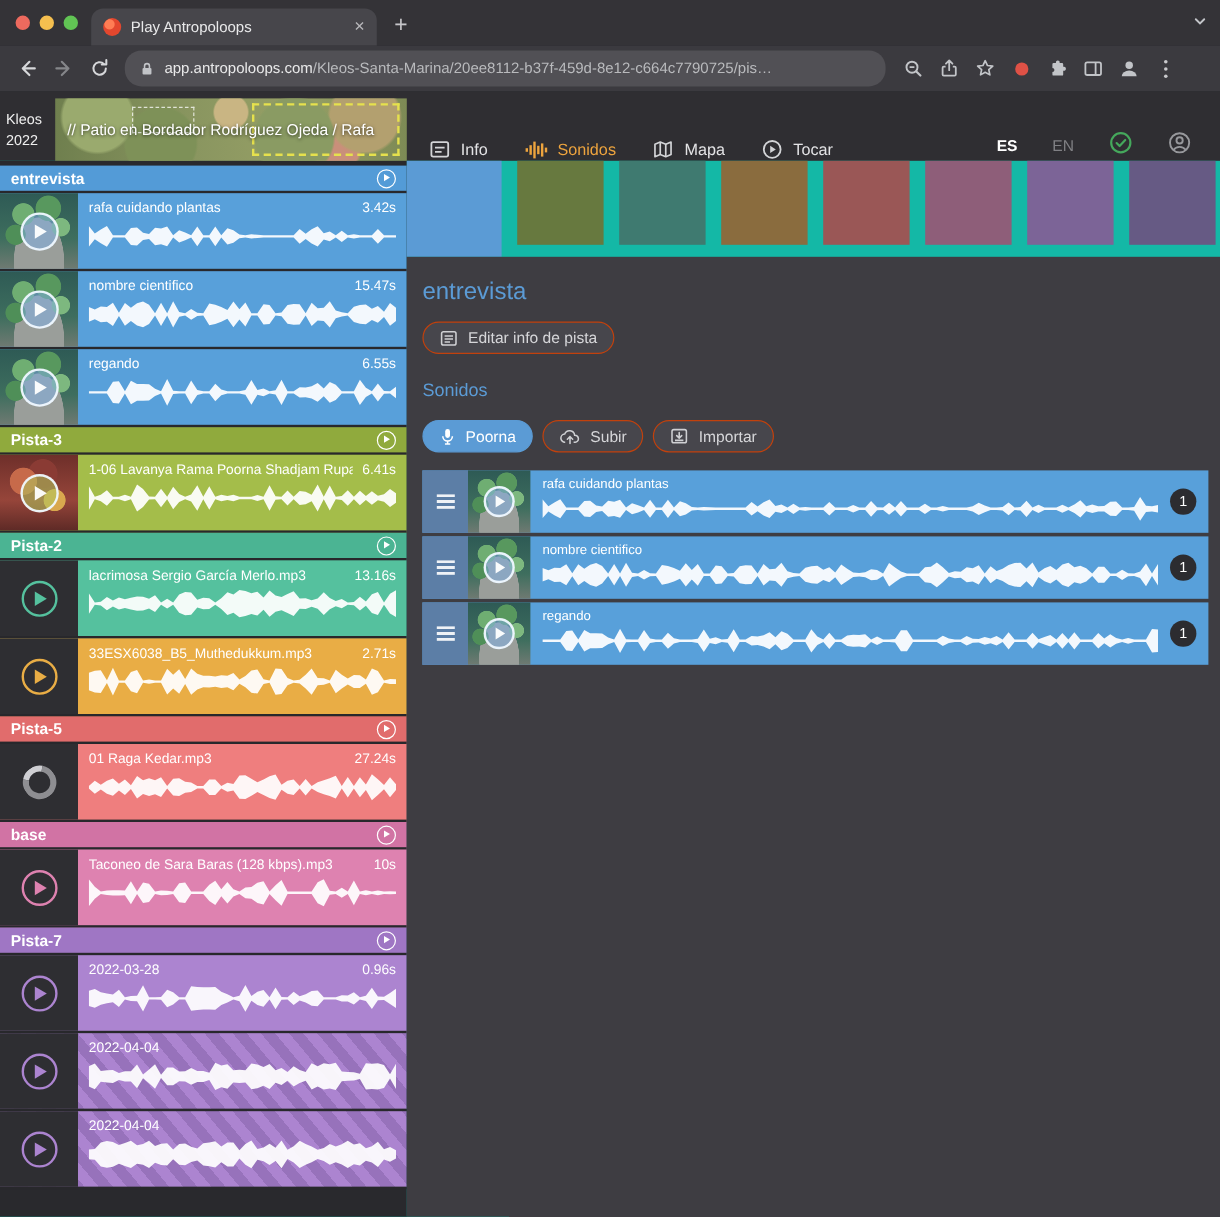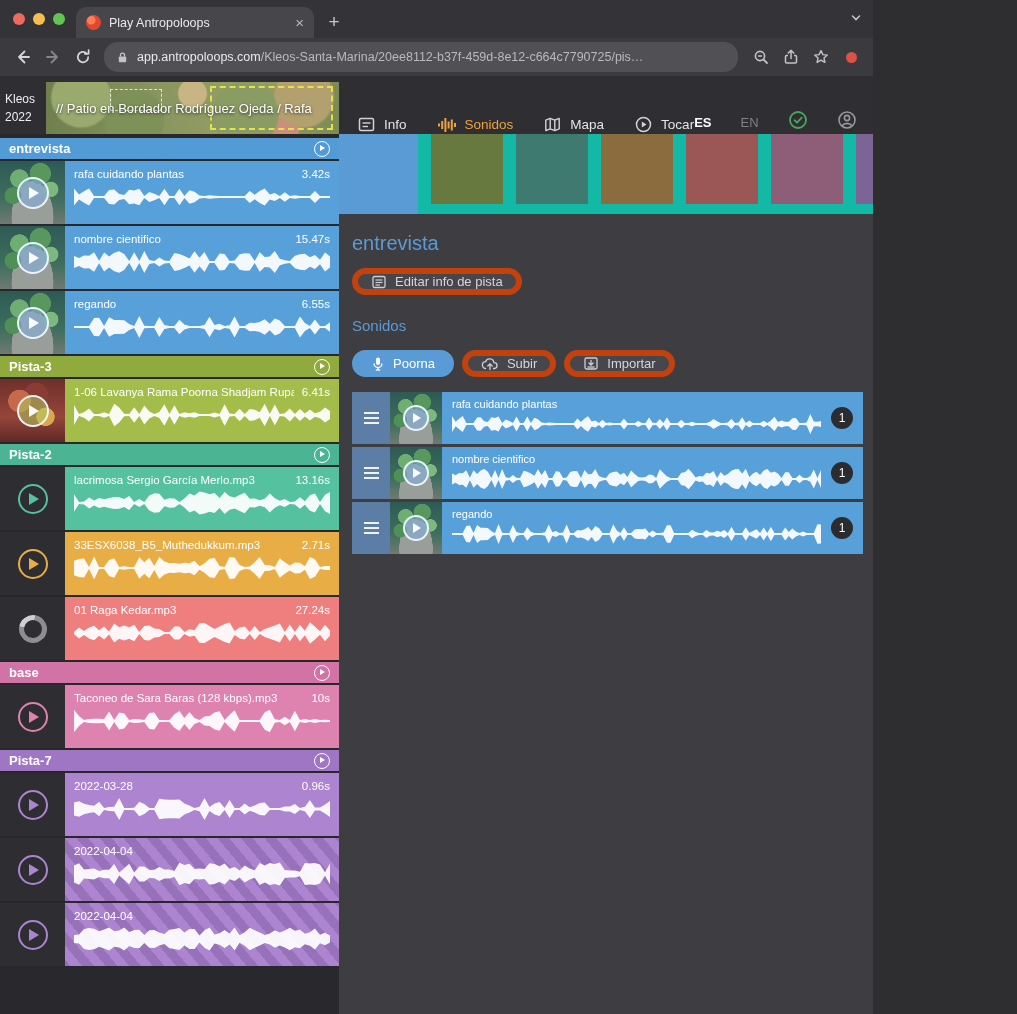--- a/index.html
+++ b/index.html
@@ -1,18 +1,18 @@
 <!DOCTYPE html>
 <html><head>
 <meta charset="utf-8">
 <style>
   *{margin:0;padding:0;box-sizing:border-box}
   html,body{width:1017px;height:1014px;background:#2e2e31}
   body{font-family:"Liberation Sans","DejaVu Sans",sans-serif;overflow:hidden}
-  .stage{width:873px;height:1014px;display:flex;flex-direction:column;overflow:hidden}
+  .stage{width:1017px;height:1014px;display:flex;flex-direction:column;overflow:hidden}
 
   
   .tabstrip{height:38px;background:#343337;display:flex;align-items:flex-end;position:relative;flex:none}
   .traffic{position:absolute;left:13px;top:13px;display:flex;gap:8px}
   .light{width:12px;height:12px;border-radius:50%}
   .light.red{background:#ed6a5e}.light.yellow{background:#f5bf4f}.light.green{background:#61c454}
   .tab{margin-left:76px;width:238px;height:31px;background:#47464b;border-radius:10px 10px 0 0;display:flex;align-items:center;padding:0 10px;gap:8px}
   .favicon{width:15px;height:15px;border-radius:50%;background:radial-gradient(circle at 35% 35%,#ff7d54 0 28%,#e3472e 34%);flex:none}
   .tab-title{font-size:12.5px;color:#e9e9ea;flex:1;white-space:nowrap;overflow:hidden}
   .tab-close{color:#b7b7ba;font-size:15px;line-height:1}
@@ -58,21 +58,21 @@
 
   .tiles{height:80px;display:flex;gap:13px;flex:none;align-items:flex-start}
   .tile{width:72px;height:70px;flex:none}
   .tile.sel{width:79px;height:80px}
   .tile.t1{background:#5b9bd5}.tile.t2{background:#67793f}.tile.t3{background:#3f7a70}
   .tile.t4{background:#8a6c3e}.tile.t5{background:#9a5756}.tile.t6{background:#8e5e79}
   .tile.t7{background:#7c6497}.tile.t8{background:#665a84}
 
   .panel{flex:1;background:#3e3d42;padding:18px 10px 0 13px;min-height:0;overflow:hidden}
   .p-title{font-size:20px;color:#5b9bd5;font-weight:400;margin-bottom:13px}
-  .pill-btn{display:inline-flex;align-items:center;gap:8px;height:27px;padding:0 13px;border-radius:14px;background:#47464c;border:6px solid #c2410c;color:#d6d6d9;font-size:13px;white-space:nowrap}
+  .pill-btn{display:inline-flex;align-items:center;gap:8px;height:27px;padding:0 13px;border-radius:14px;background:#47464c;border:1px solid #c2410c;color:#d6d6d9;font-size:13px;white-space:nowrap}
   .pill-btn.primary{background:#5b9bd5;border-color:#5b9bd5;color:#fff}
   .sec-label{font-size:15px;color:#5b9bd5;margin:22px 0 16px}
   .btn-row{display:flex;gap:8px;margin-bottom:15px}
 
   .prow{display:flex;height:52px;margin-bottom:3px;background:#58a0da}
   .grip-box{width:38px;flex:none;background:#5c7ea6;display:flex;align-items:center;justify-content:center}
   .grip{width:15px;height:12px;background:repeating-linear-gradient(to bottom,rgba(255,255,255,.9) 0 2px,transparent 2px 5px)}
   .pthumb{width:52px;height:52px;flex:none;display:flex;align-items:center;justify-content:center;overflow:hidden}
   .p-main{flex:1;min-width:0;padding:6px 10px 4px;display:flex;flex-direction:column}
   .p-main .s-name{font-size:11px}
@@ -391,20 +391,24 @@
               <span class="s-dur">2.71s</span>
             </div>
             <svg class="waveform" viewBox="0 0 256 26" preserveAspectRatio="none">
                 <path d="M0 13.0 L0.0 5.7 L5.0 3.9 L10.0 3.5 L15.1 11.9 L20.1 1.5 L25.1 12.0 L30.1 12.0 L35.1 5.0 L40.2 3.3 L45.2 12.0 L50.2 11.2 L55.2 12.0 L60.2 12.0 L65.3 2.2 L70.3 7.2 L75.3 2.8 L80.3 10.9 L85.3 2.1 L90.4 6.4 L95.4 8.2 L100.4 8.1 L105.4 8.8 L110.4 7.7 L115.5 8.2 L120.5 5.8 L125.5 11.3 L130.5 8.3 L135.5 3.7 L140.5 3.0 L145.6 11.0 L150.6 12.0 L155.6 2.0 L160.6 2.6 L165.6 9.9 L170.7 12.0 L175.7 11.5 L180.7 7.2 L185.7 2.1 L190.7 9.9 L195.8 10.3 L200.8 12.0 L205.8 3.2 L210.8 7.2 L215.8 10.5 L220.9 7.6 L225.9 7.7 L230.9 11.2 L235.9 2.1 L240.9 4.2 L246.0 12.0 L251.0 10.9 L256.0 11.1 L256 13.0 L256.0 14.9 L251.0 15.1 L246.0 14.0 L240.9 21.8 L235.9 23.9 L230.9 14.8 L225.9 18.3 L220.9 18.4 L215.8 15.5 L210.8 18.8 L205.8 22.8 L200.8 14.0 L195.8 15.7 L190.7 16.1 L185.7 23.9 L180.7 18.8 L175.7 14.5 L170.7 14.0 L165.6 16.1 L160.6 23.4 L155.6 24.0 L150.6 14.0 L145.6 15.0 L140.5 23.0 L135.5 22.3 L130.5 17.7 L125.5 14.7 L120.5 20.2 L115.5 17.8 L110.4 18.3 L105.4 17.2 L100.4 17.9 L95.4 17.8 L90.4 19.6 L85.3 23.9 L80.3 15.1 L75.3 23.2 L70.3 18.8 L65.3 23.8 L60.2 14.0 L55.2 14.0 L50.2 14.8 L45.2 14.0 L40.2 22.7 L35.1 21.0 L30.1 14.0 L25.1 14.0 L20.1 24.5 L15.1 14.1 L10.0 22.5 L5.0 22.1 L0.0 20.3 Z" fill="rgba(255,255,255,0.93)"></path>
               </svg>
           </div>
         </div>
       </section>
 
       <section class="track tr-p5">
+        <header class="t-head">
+          <span class="t-name">Pista-5</span>
+          <span class="ring"></span>
+        </header>
         <div class="sound">
           <div class="thumb dark">
               <span class="spinner"></span>
             </div>
           <div class="s-main">
             <div class="s-top">
               <span class="s-name">01 Raga Kedar.mp3</span>
               <span class="s-dur">27.24s</span>
             </div>
             <svg class="waveform" viewBox="0 0 256 26" preserveAspectRatio="none">

